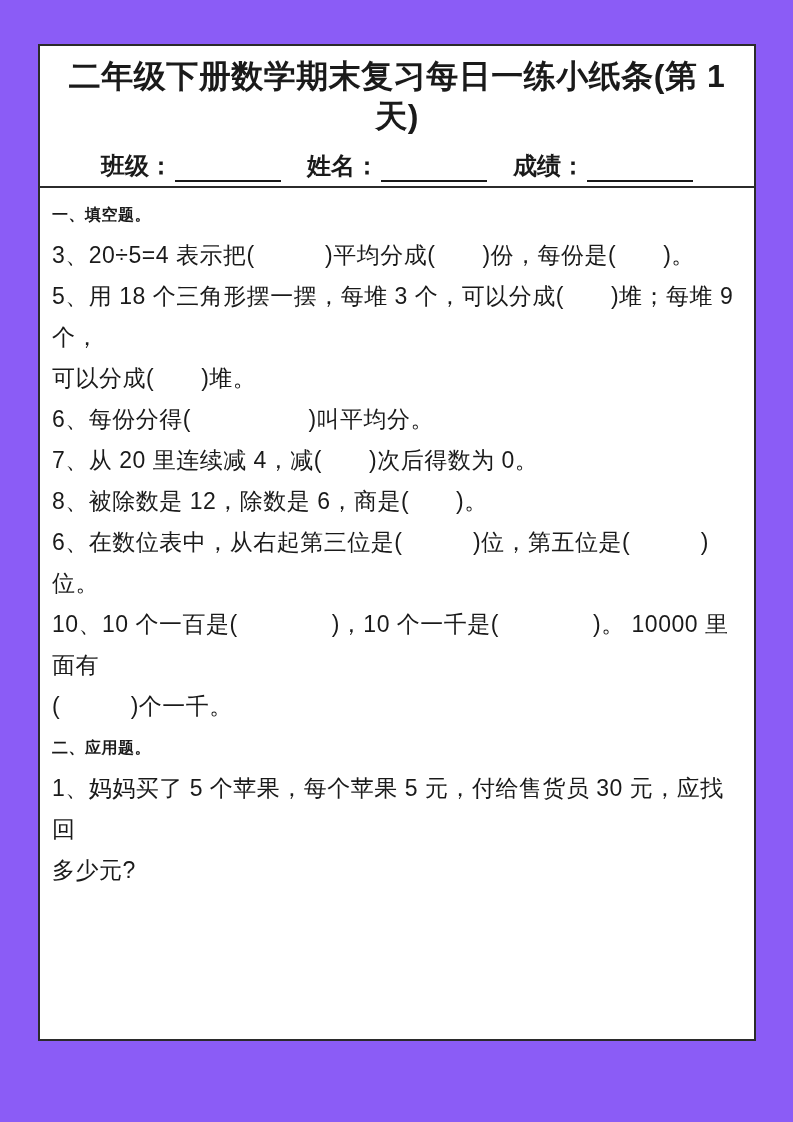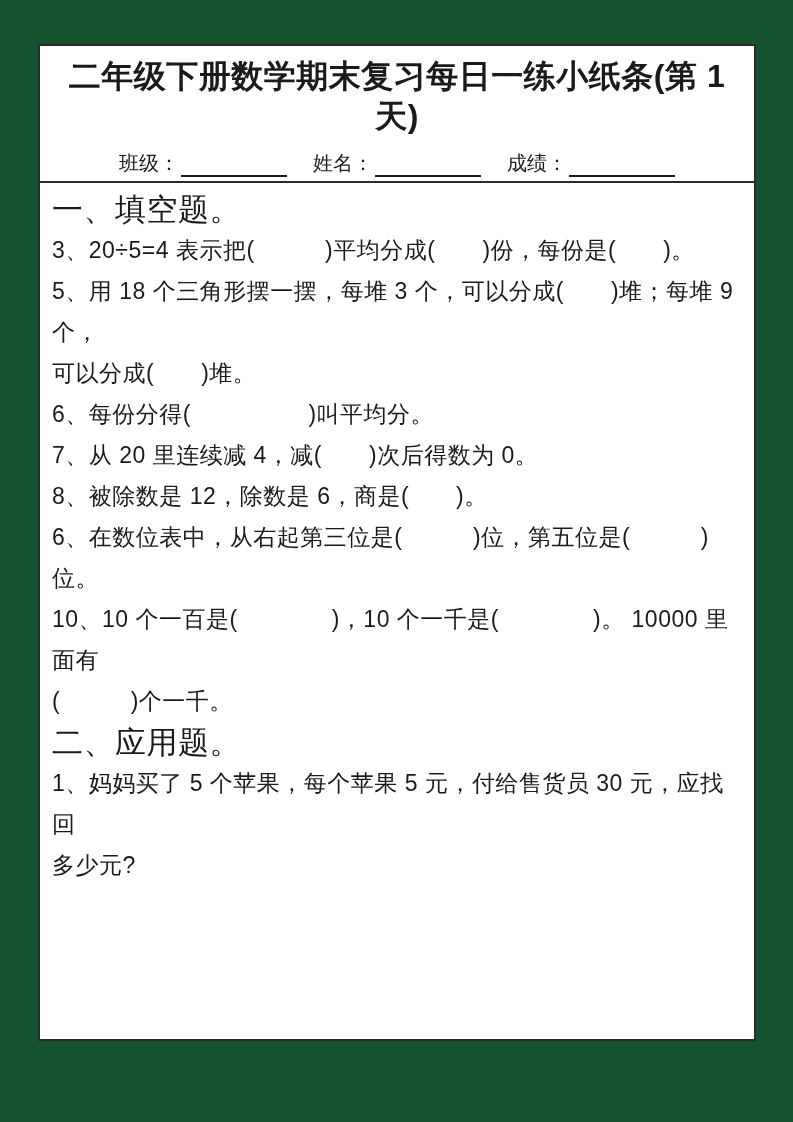--- a/index.html
+++ b/index.html
@@ -1,18 +1,18 @@
 <!DOCTYPE html>
 <html><head>
 <meta charset="utf-8">
 <style>
   html, body { margin: 0; padding: 0; background: #ffffff; }
   .page {
     width: 793px; height: 1122px;
-    background: #14532d;
+    background: #8b5cf6;
     font-family: "Liberation Sans", sans-serif;
     color: #1a1a1a;
     position: relative;
     overflow: hidden;
   }
   .sheet {
     position: absolute;
     left: 38px; top: 44px;
     width: 718px; height: 997px;
     border: 2px solid #2b2b2b;
@@ -29,42 +29,42 @@
     font-weight: bold;
     text-align: center;
     letter-spacing: 0.5px;
     line-height: 40px;
   }
   .fields-row {
     display: flex;
     justify-content: center;
     gap: 26px;
     margin-top: 14px;
-    font-size: 20px;
-    font-weight: normal;
+    font-size: 24px;
+    font-weight: bold;
   }
   .field { display: flex; align-items: flex-end; }
   .field-label { white-space: nowrap; }
   .blank {
     display: inline-block;
     width: 106px;
     height: 24px;
     border-bottom: 2px solid #1a1a1a;
     margin-left: 2px;
   }
   .sheet-body {
     padding: 6px 12px 0 12px;
     font-size: 23px;
     line-height: 41px;
     letter-spacing: 0.5px;
   }
   .section-heading {
     margin: 0;
-    font-size: 31px;
-    font-weight: normal;
+    font-size: 16px;
+    font-weight: bold;
     line-height: 41px;
   }
   .q {
     margin: 0;
     white-space: pre-wrap;
     word-break: break-all;
   }
   .q.answer-space { margin-bottom: 75px; }
 </style>
 </head>

